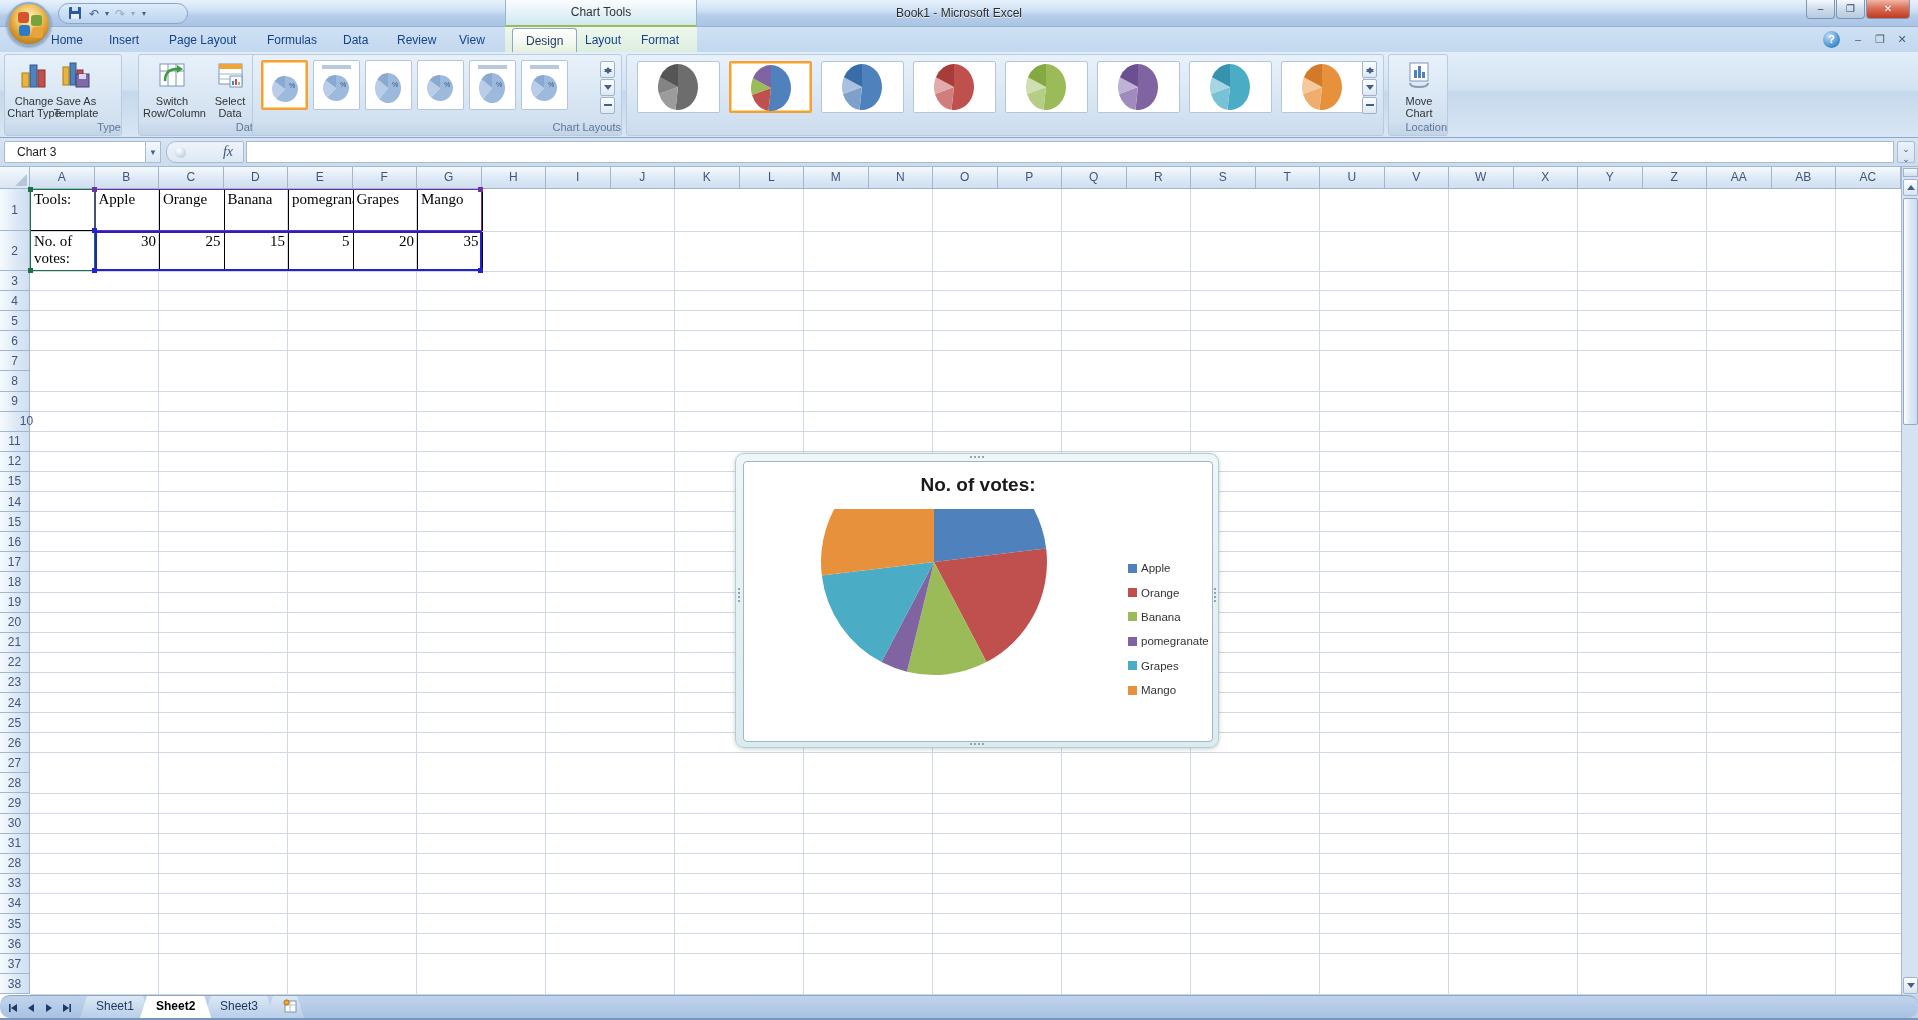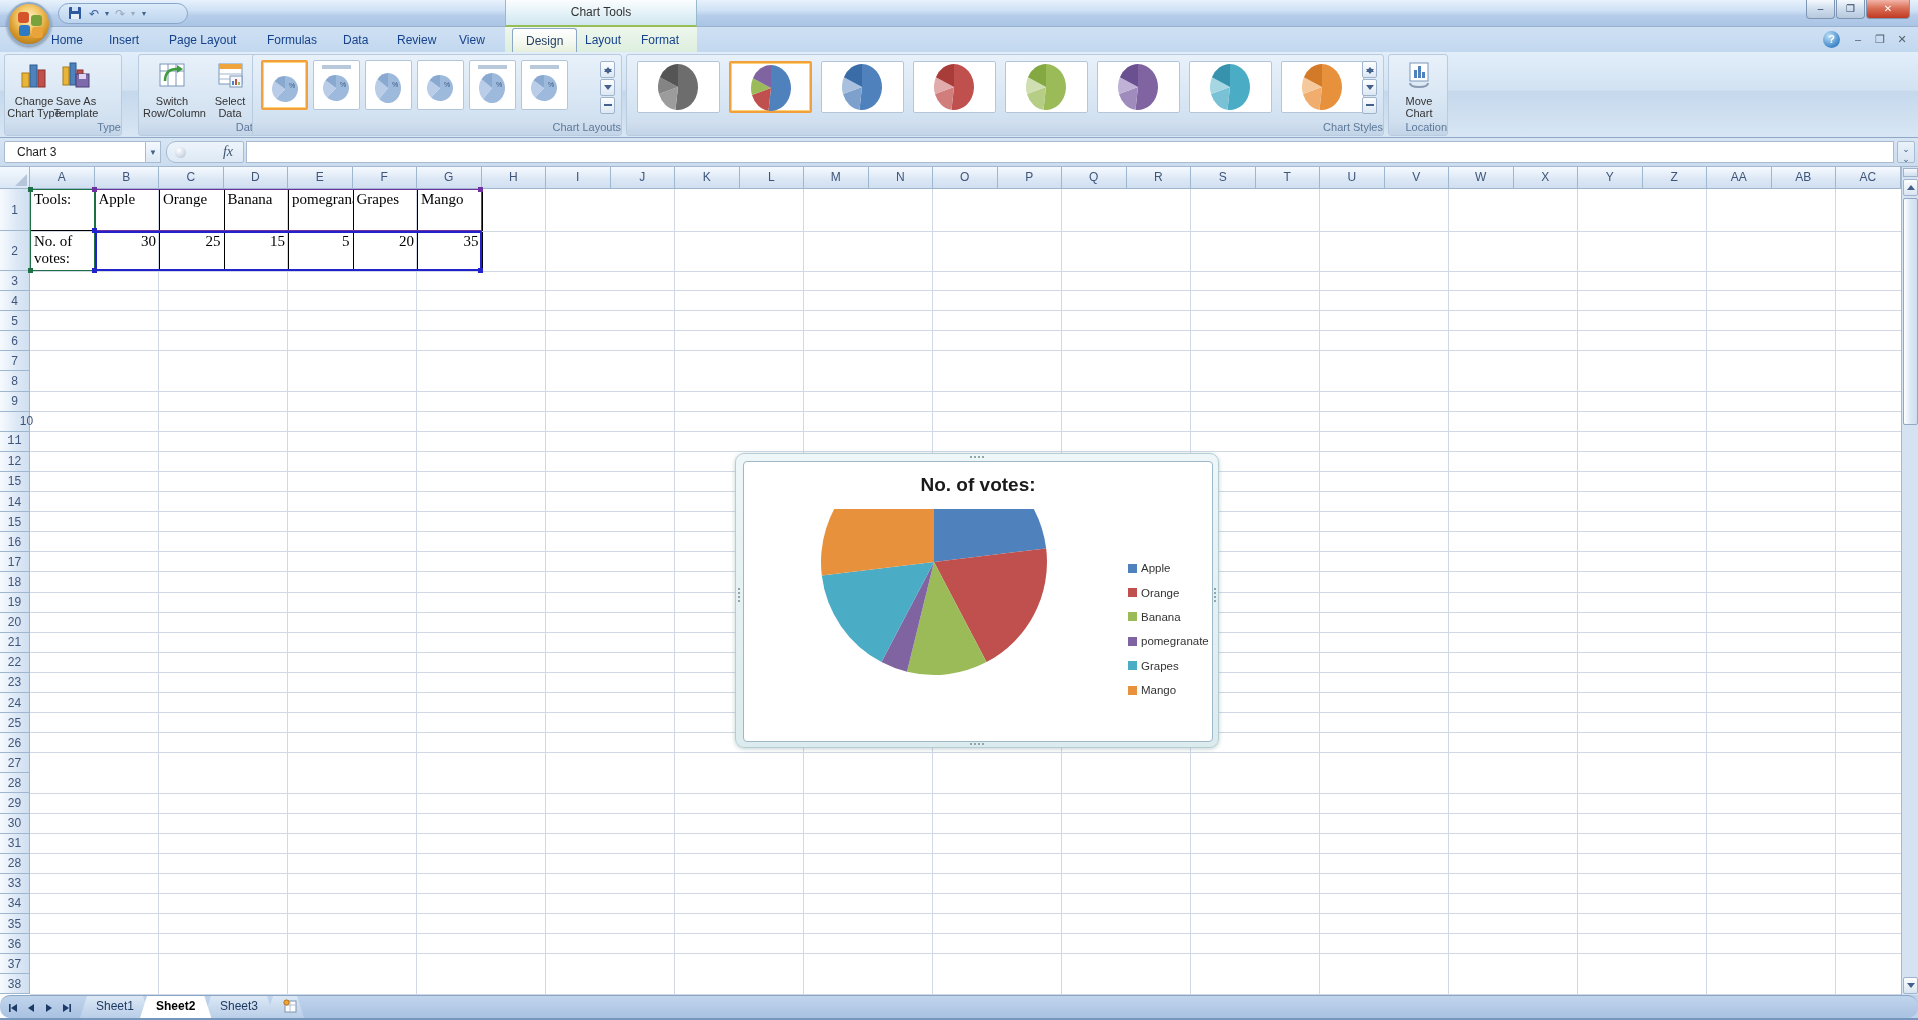--- a/index.html
+++ b/index.html
@@ -128,20 +128,21 @@
   #hscroll { position:absolute; left:1143px; top:997px; height:19px; }
   #bottom-edge { position:absolute; left:0; top:1018px; width:1918px; height:2px; background:#7596bd; }
 </style>
 </head>
 <body>
 
 <div id="app">
 
   <div id="titlebar">
     <div id="chart-tools-cap">Chart Tools</div>
+    <div id="win-title">Book1 - Microsoft Excel</div>
     <div id="win-buttons">
       <div class="winbtn">–</div>
       <div class="winbtn">❐</div>
       <div class="winbtn close">✕</div>
     </div>
   </div>
 
   <div id="office-button">
     <span class="oflogo" style="left:9px;top:8px;background:#d6542c;"></span>
     <span class="oflogo" style="left:22px;top:11px;background:#7aa23b;"></span>
@@ -346,21 +347,20 @@
             <div class="tri-up"></div>
           </div>
         <div class="sbtn">
             <div class="tri-dn"></div>
           </div>
         <div class="sbtn">
             <div style="width:8px;height:1.5px;background:#44608c;margin-bottom:1px;"></div>
             <div class="tri-dn" style="position:absolute;top:8px;"></div>
           </div>
       </div>
-      <div class="rgroup-label">Chart Styles</div>
     </div>
 
     <div class="rgroup" style="left:1388px; width:60px;">
       <div class="bigbtn" style="left:3px;">
         <svg width="30" height="28">
           <rect x="6" y="2" width="18" height="18" fill="#fff" stroke="#7a96b8"></rect>
           <rect x="10" y="9" width="3" height="8" fill="#4f81bd"></rect>
             <rect x="14" y="5" width="3" height="12" fill="#4f81bd"></rect>
             <rect x="18" y="11" width="3" height="6" fill="#4f81bd"></rect>
           <path d="M6 22 Q6 26 15 26 Q24 26 24 22" fill="none" stroke="#8a9bb0" stroke-width="2"></path>
@@ -423,21 +423,21 @@
         <div class="row-h" style="height: 42px;">1</div>
         <div class="row-h" style="height: 40px;">2</div>
         <div class="row-h" style="height: 20.1px;">3</div>
         <div class="row-h" style="height: 20.1px;">4</div>
         <div class="row-h" style="height: 20.1px;">5</div>
         <div class="row-h" style="height: 20.1px;">6</div>
         <div class="row-h" style="height: 20.1px;">7</div>
         <div class="row-h" style="height: 20.1px;">8</div>
         <div class="row-h" style="height: 20.1px;">9</div>
         <div class="row-h" style="height: 20.1px; padding-left: 24px;">10</div>
-        <div class="row-h" style="height: 20.1px; font-family: Liberation Mono, monospace;">11</div>
+        <div class="row-h" style="height: 20.1px;">11</div>
         <div class="row-h" style="height: 20.1px;">12</div>
         <div class="row-h" style="height: 20.1px;">15</div>
         <div class="row-h" style="height: 20.1px;">14</div>
         <div class="row-h" style="height: 20.1px;">15</div>
         <div class="row-h" style="height: 20.1px;">16</div>
         <div class="row-h" style="height: 20.1px;">17</div>
         <div class="row-h" style="height: 20.1px;">18</div>
         <div class="row-h" style="height: 20.1px;">19</div>
         <div class="row-h" style="height: 20.1px;">20</div>
         <div class="row-h" style="height: 20.1px;">21</div>

